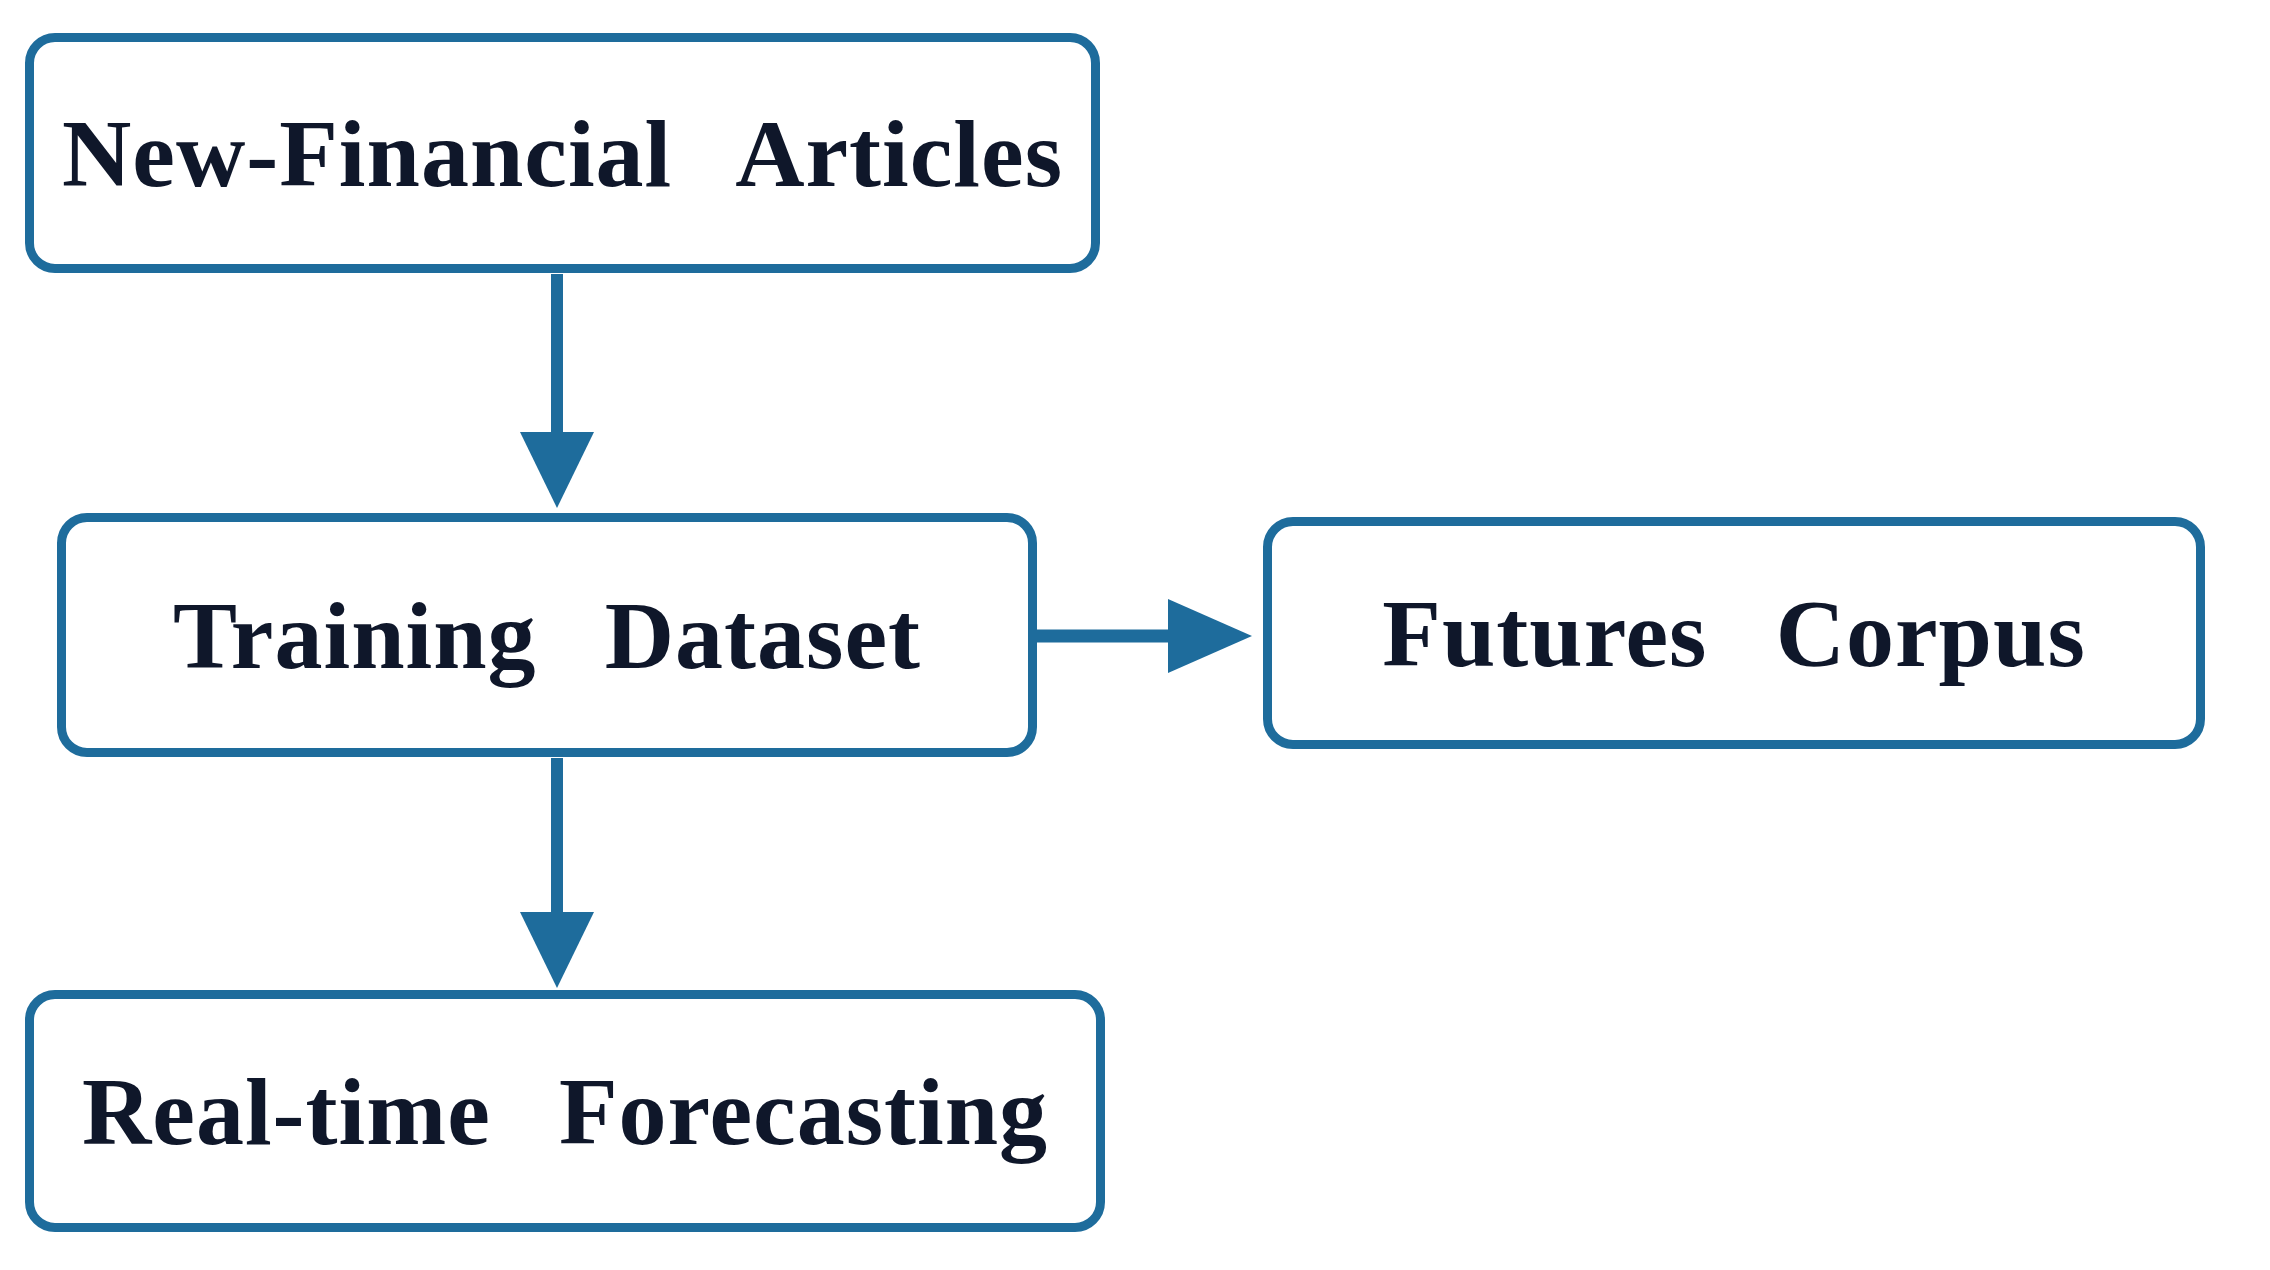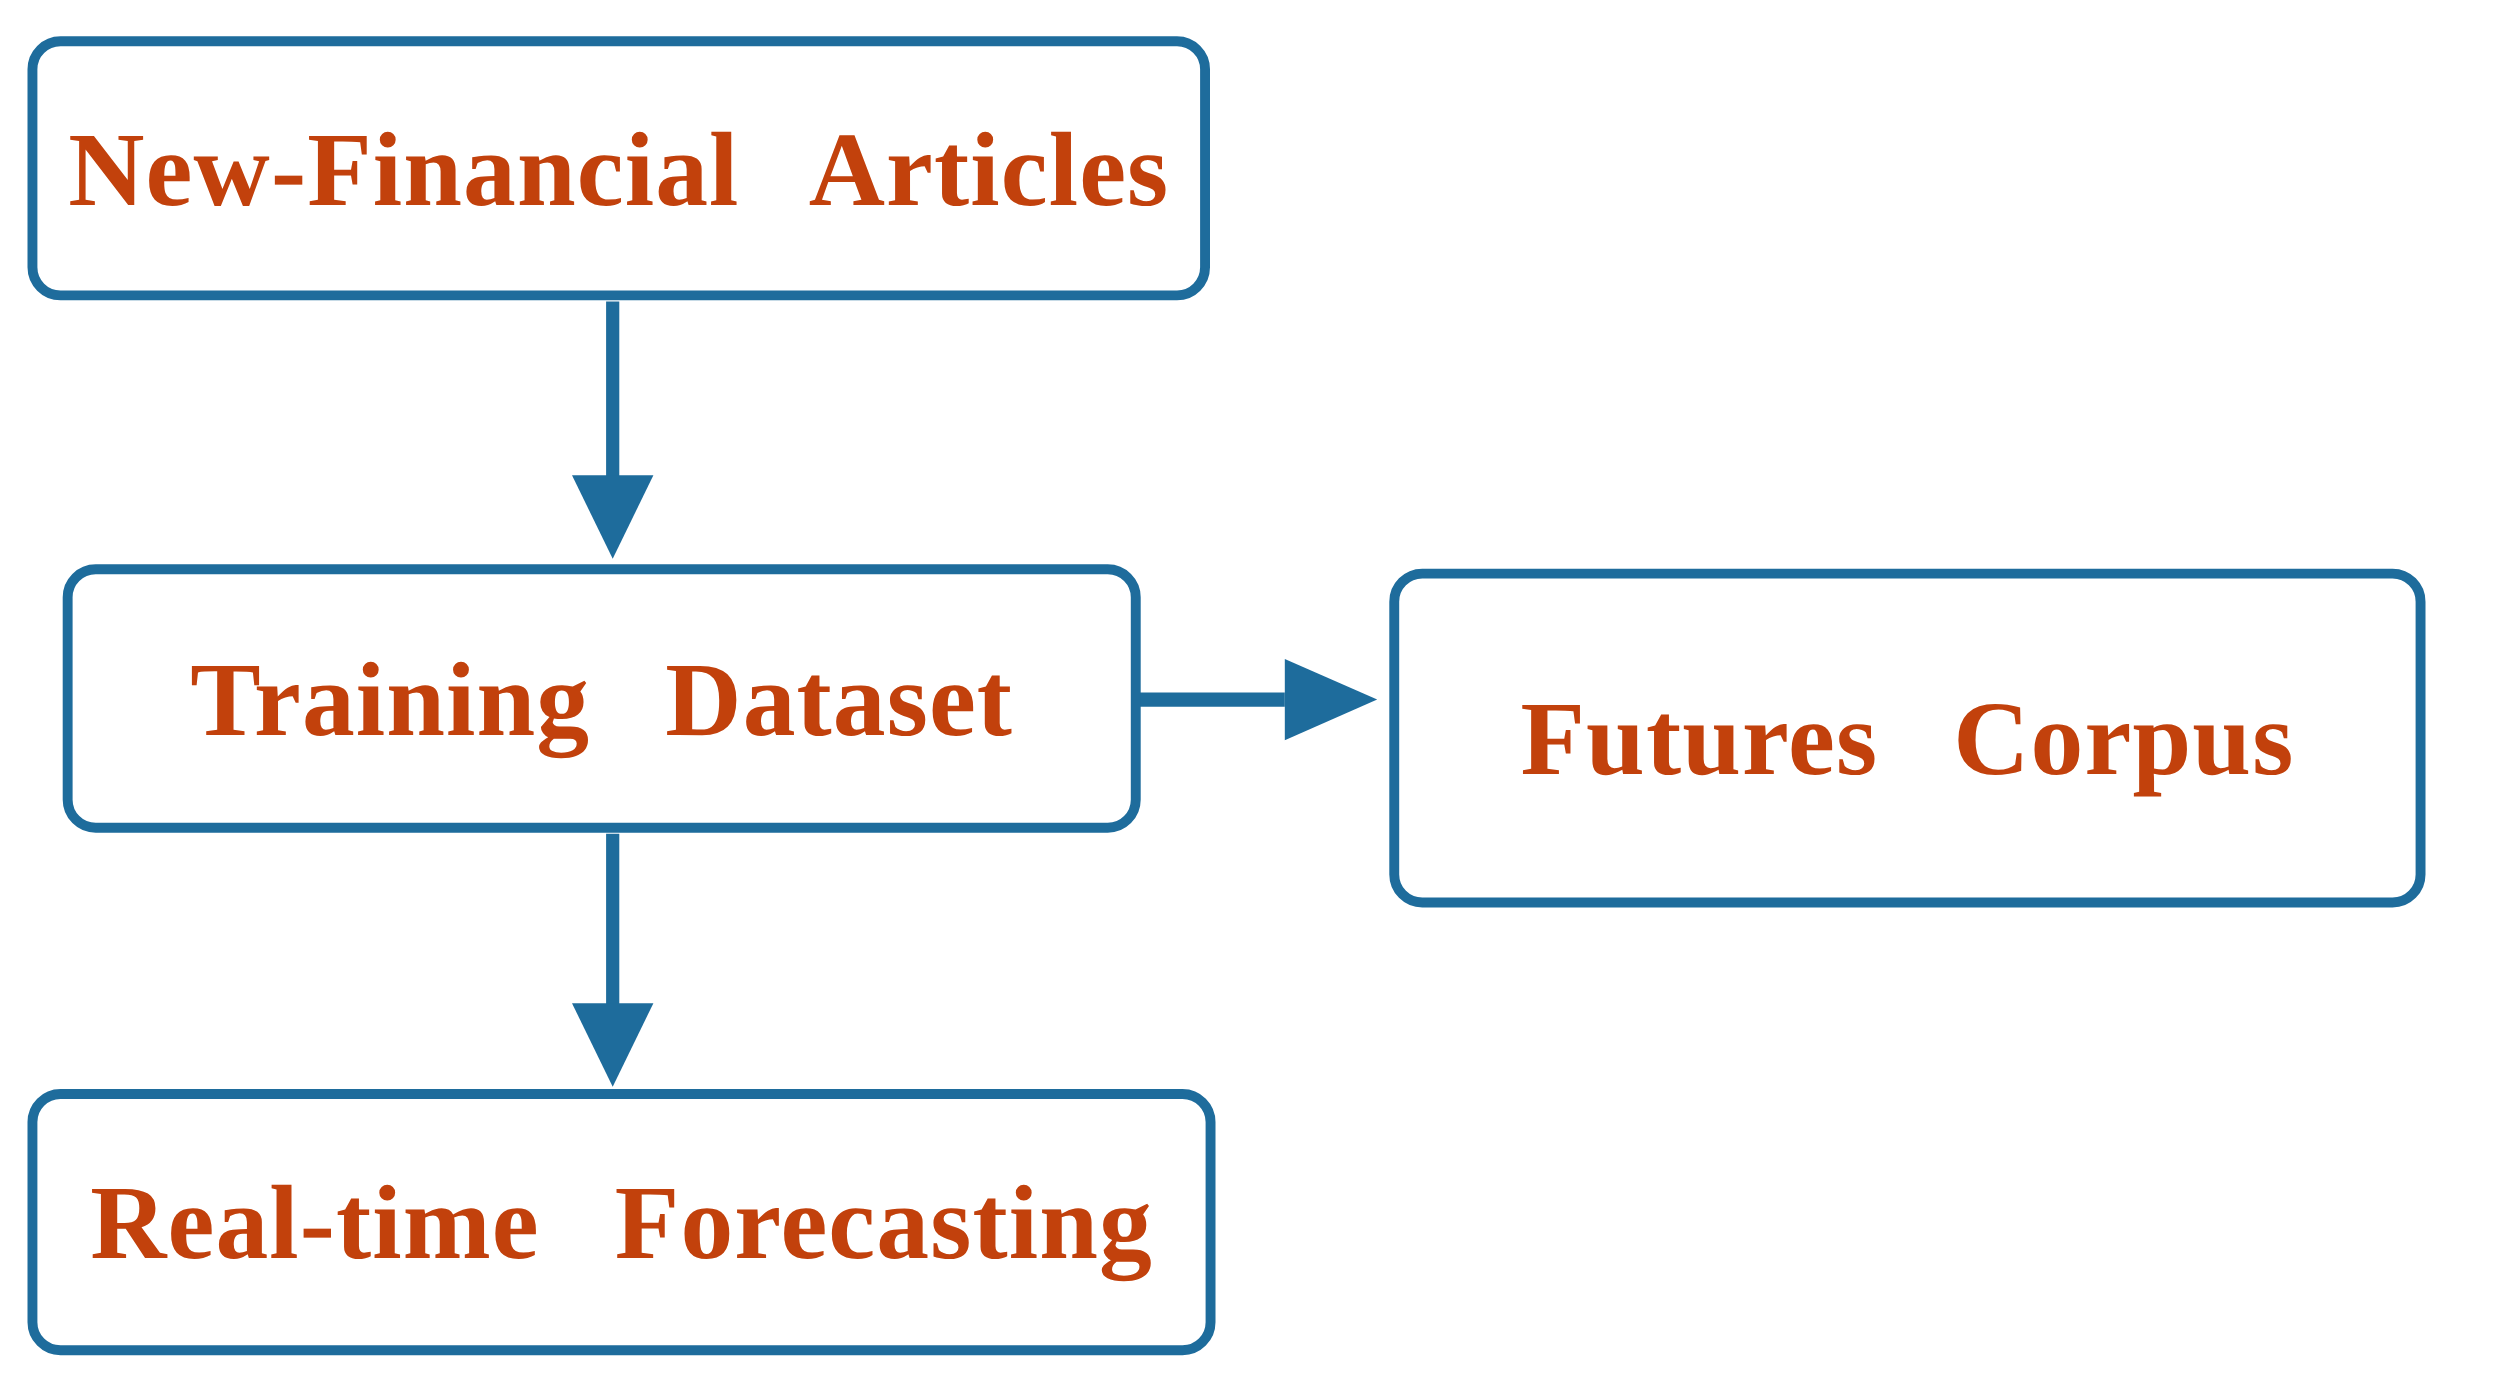--- a/index.html
+++ b/index.html
@@ -21,29 +21,29 @@
     background: #ffffff;
     border: 9px solid #1e6c9c;
     border-radius: 30px;
     display: flex;
     align-items: center;
     justify-content: center;
   }
   .node .label {
     font-weight: bold;
     font-size: 96px;
-    color: #c2410c;
+    color: #0f172a;
     letter-spacing: 1px;
     word-spacing: 0.45em;
     white-space: nowrap;
     text-align: center;
   }
   #node-new-financial-articles { left: 25px;   top: 33px;  width: 1075px; height: 240px; }
   #node-training-dataset       { left: 25px;   top: 513px; width: 980px;  height: 244px; margin-left: 32px; }
-  #node-futures-corpus         { left: 1263px; top: 517px; width: 942px;  height: 308px; }
+  #node-futures-corpus         { left: 1263px; top: 517px; width: 942px;  height: 232px; }
   #node-real-time-forecasting  { left: 25px;   top: 990px; width: 1080px; height: 242px; align-items: center; }
   .edges-layer {
     position: absolute;
     left: 0; top: 0;
     width: 2270px;
     height: 1270px;
     pointer-events: none;
   }
 </style>
 </head>

